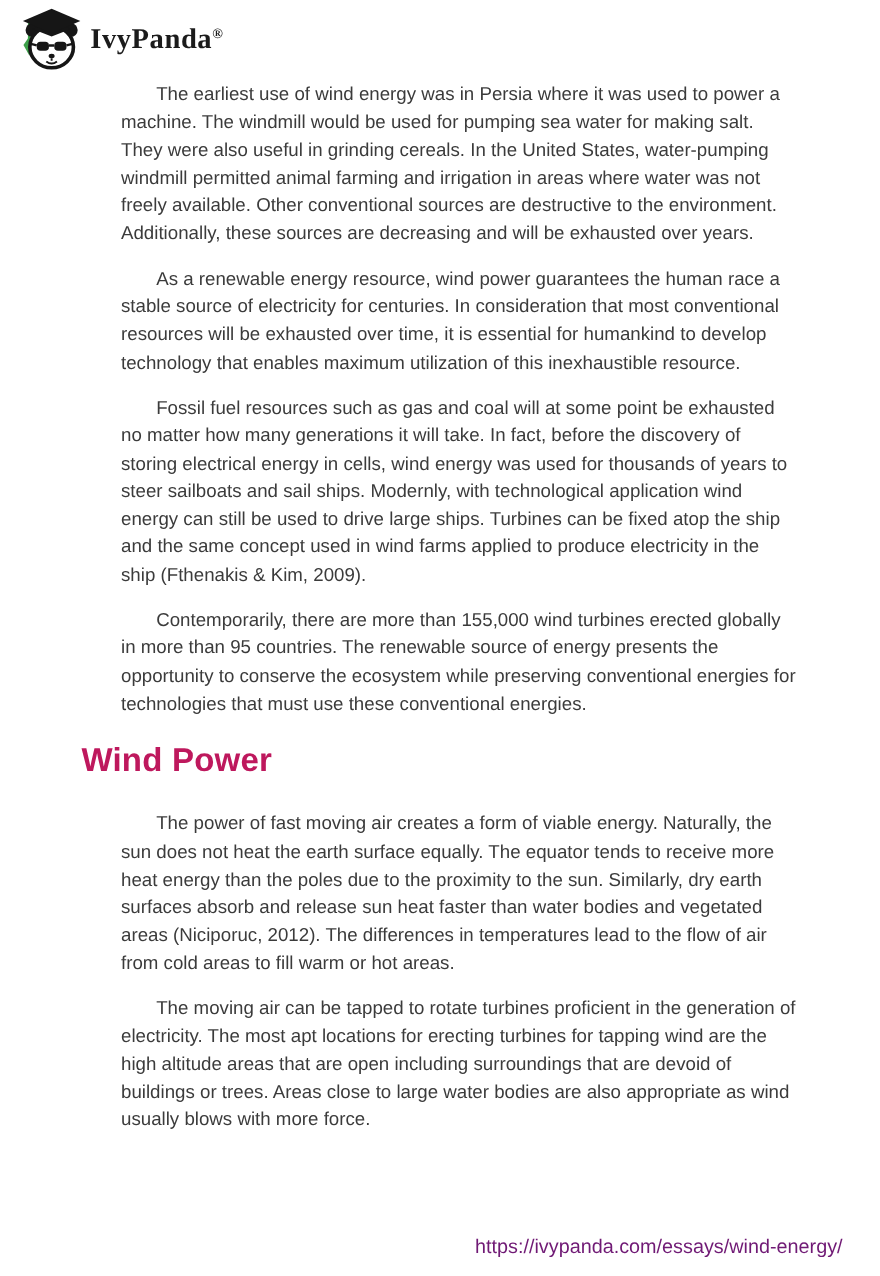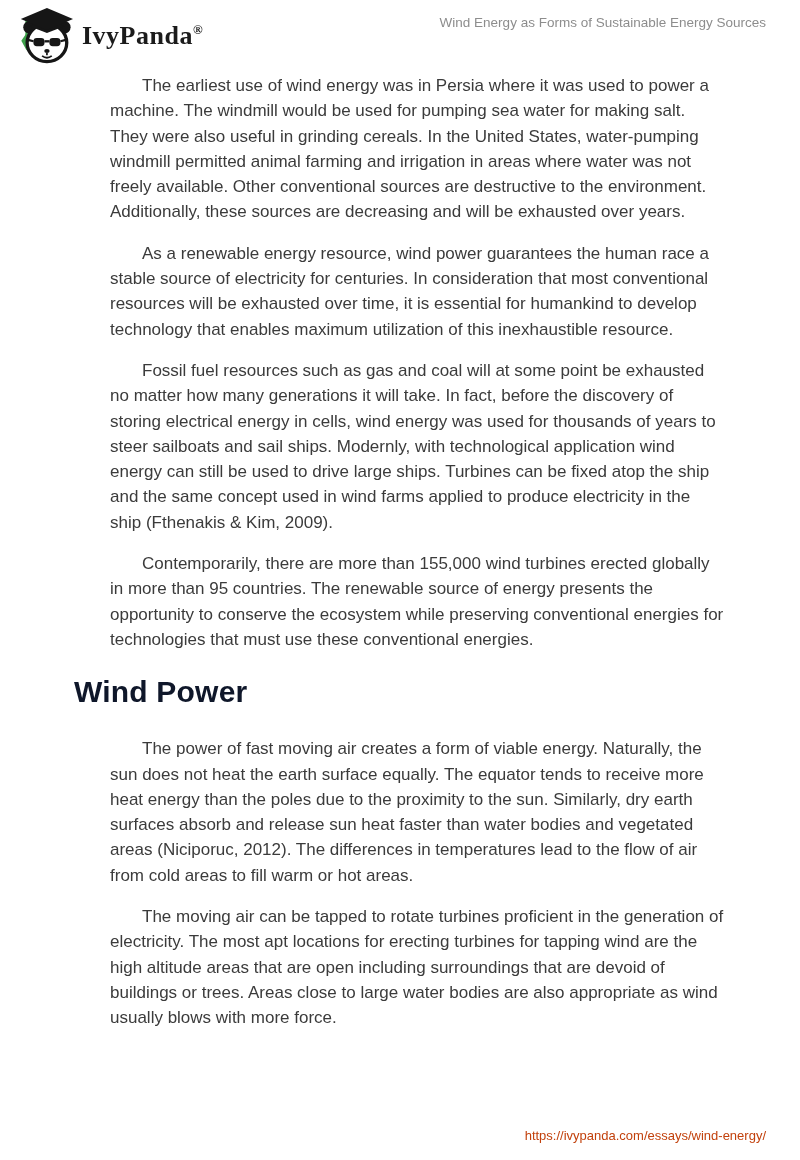--- a/index.html
+++ b/index.html
@@ -67,35 +67,35 @@
   .essay p {
     text-indent: 32px;
     margin-bottom: 16px;
     text-align: left;
     margin-left: 36px;
   }
   .essay h1 {
     font-size: 30px;
     line-height: 36px;
     font-weight: bold;
-    color: #0f172a;
+    color: #be185d;
     margin: 22px 0 26px 0;
     text-indent: 0;
     letter-spacing: 0.2px;
   }
 
   
   .page-footer {
     position: absolute;
     bottom: 16px;
     right: 34px;
   }
   .source-url {
-    font-size: 13px;
-    color: #c2410c;
+    font-size: 18px;
+    color: #701a75;
     text-decoration: none;
     text-align: center;
   }
 </style>
 </head>
 <body>
 
 <header class="page-header">
   <div class="brand">
     <svg class="brand-logo" viewBox="0 0 64 60" xmlns="http://www.w3.org/2000/svg">
@@ -117,21 +117,20 @@
       <path d="M31.5 35.5 L36.5 35.5" stroke="#161616" stroke-width="2.4" fill="none"></path>
       <path d="M20 35.5 L14.5 34" stroke="#161616" stroke-width="2.2" fill="none"></path>
       <path d="M48 35.5 L53.5 34" stroke="#161616" stroke-width="2.2" fill="none"></path>
 
       <ellipse cx="34" cy="45.5" rx="2.8" ry="2.1" fill="#161616"></ellipse>
       <path d="M34 47.5 L34 50" stroke="#161616" stroke-width="1.8" fill="none"></path>
       <path d="M29 50.5 Q34 54.5 39 50.5" stroke="#161616" stroke-width="1.8" fill="none"></path>
     </svg>
     <div class="brand-name"><span>IvyPanda</span><sup class="brand-reg">®</sup></div>
   </div>
-  <div class="doc-title">Wind Energy as Forms of Sustainable Energy Sources</div>
 </header>
 
 <main class="essay">
   <p>The earliest use of wind energy was in Persia where it was used to power a machine. The windmill would be used for pumping sea water for making salt. They were also useful in grinding cereals. In the United States, water-pumping windmill permitted animal farming and irrigation in areas where water was not freely available. Other conventional sources are destructive to the environment. Additionally, these sources are decreasing and will be exhausted over years.</p>
   <p>As a renewable energy resource, wind power guarantees the human race a stable source of electricity for centuries. In consideration that most conventional resources will be exhausted over time, it is essential for humankind to develop technology that enables maximum utilization of this inexhaustible resource.</p>
   <p>Fossil fuel resources such as gas and coal will at some point be exhausted no matter how many generations it will take. In fact, before the discovery of storing electrical energy in cells, wind energy was used for thousands of years to steer sailboats and sail ships. Modernly, with technological application wind energy can still be used to drive large ships. Turbines can be fixed atop the ship and the same concept used in wind farms applied to produce electricity in the ship (Fthenakis &amp; Kim, 2009).</p>
   <p>Contemporarily, there are more than 155,000 wind turbines erected globally in more than 95 countries. The renewable source of energy presents the opportunity to conserve the ecosystem while preserving conventional energies for technologies that must use these conventional energies.</p>
   <h1>Wind Power</h1>
   <p>The power of fast moving air creates a form of viable energy. Naturally, the sun does not heat the earth surface equally. The equator tends to receive more heat energy than the poles due to the proximity to the sun. Similarly, dry earth surfaces absorb and release sun heat faster than water bodies and vegetated areas (Niciporuc, 2012). The differences in temperatures lead to the flow of air from cold areas to fill warm or hot areas.</p>
   <p>The moving air can be tapped to rotate turbines proficient in the generation of electricity. The most apt locations for erecting turbines for tapping wind are the high altitude areas that are open including surroundings that are devoid of buildings or trees. Areas close to large water bodies are also appropriate as wind usually blows with more force.</p>

